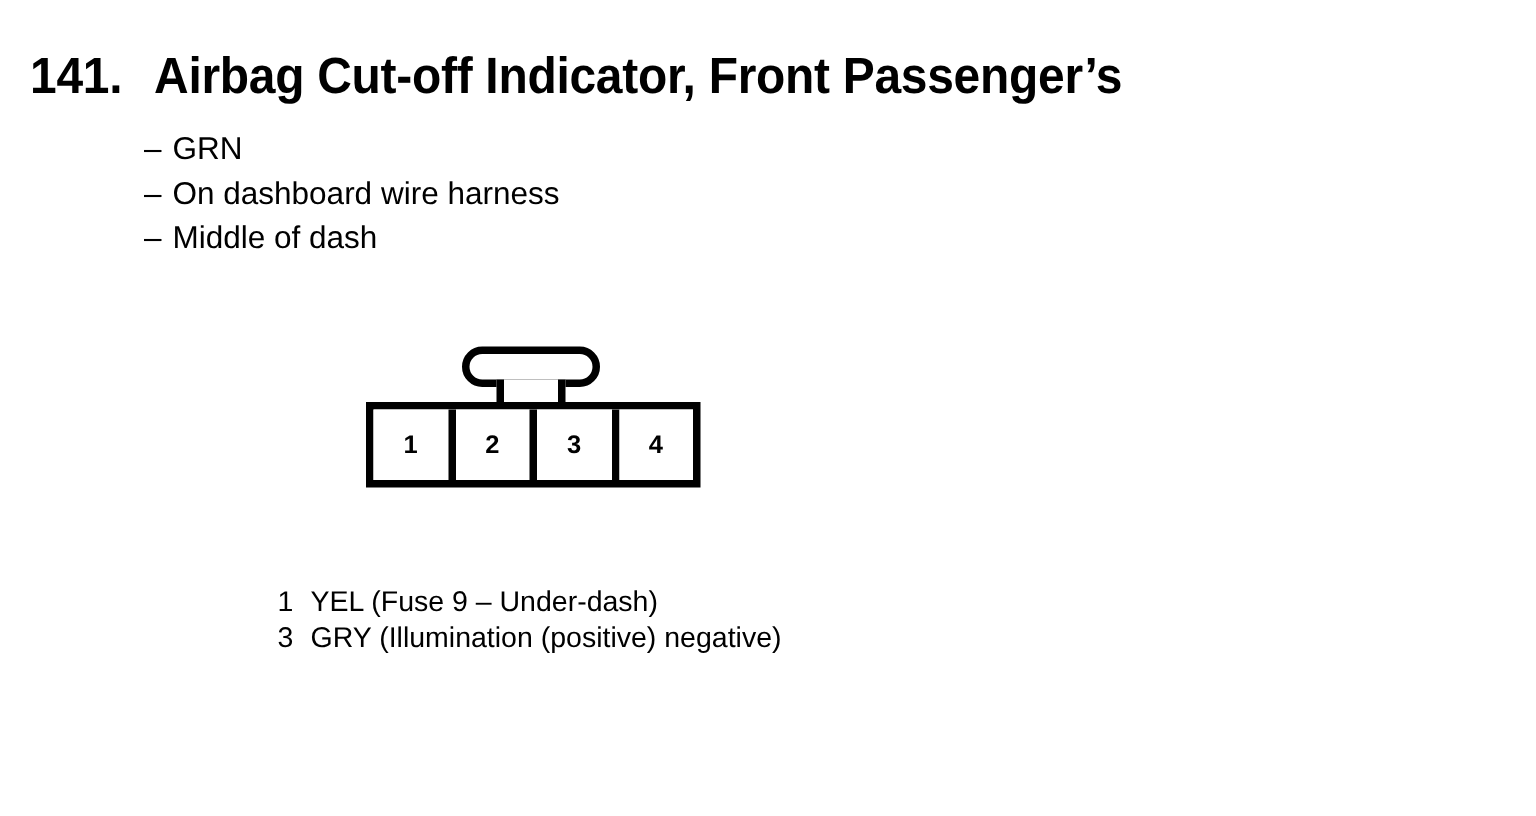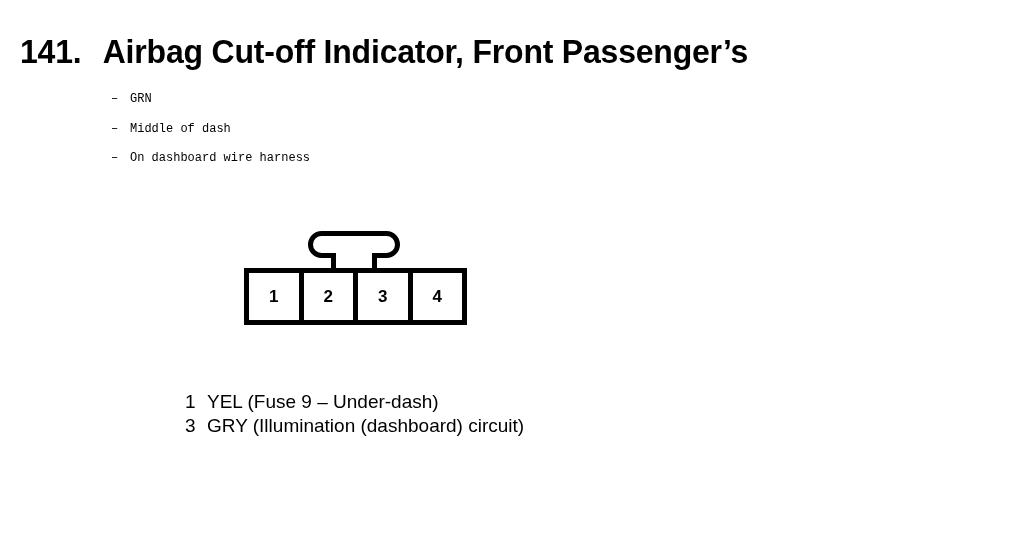--- a/index.html
+++ b/index.html
@@ -31,25 +31,24 @@
     transform-origin: left top;
   }
   .title .num {
     display: inline-block;
     min-width: 88px;
   }
 
   
   .desc-list {
     position: absolute;
-    left: 111px;
+    left: 96px;
     top: 85px;
-    font-size: 12px;
+    font-size: 21px;
     line-height: 29.5px;
-    font-family: Liberation Mono, monospace;
   }
   .desc-line {
     white-space: nowrap;
   }
   .desc-line .dash {
     display: inline-block;
     width: 19px;
   }
 
   
@@ -136,38 +135,38 @@
 
 <div class="title">
   <span class="num">141.</span><span>Airbag Cut-off Indicator, Front Passenger’s</span>
 </div>
 
 <div class="desc-list">
   <div class="desc-line">
     <span class="dash">–</span><span>GRN</span>
   </div>
   <div class="desc-line">
-    <span class="dash">–</span><span>Middle of dash</span>
+    <span class="dash">–</span><span>On dashboard wire harness</span>
   </div>
   <div class="desc-line">
-    <span class="dash">–</span><span>On dashboard wire harness</span>
+    <span class="dash">–</span><span>Middle of dash</span>
   </div>
 </div>
 
 <div class="connector">
   <div class="latch"></div>
   <div class="neck"></div>
   <div class="shell">
     <div class="cell">1</div>
     <div class="cell">2</div>
     <div class="cell">3</div>
     <div class="cell">4</div>
   </div>
 </div>
 
 <div class="pin-legend">
   <div class="pin-row">
     <span class="pin-num">1</span><span class="pin-desc">YEL (Fuse 9 – Under-dash)</span>
   </div>
   <div class="pin-row">
-    <span class="pin-num">3</span><span class="pin-desc">GRY (Illumination (dashboard) circuit)</span>
+    <span class="pin-num">3</span><span class="pin-desc">GRY (Illumination (positive) negative)</span>
   </div>
 </div>
 
 </body></html>

